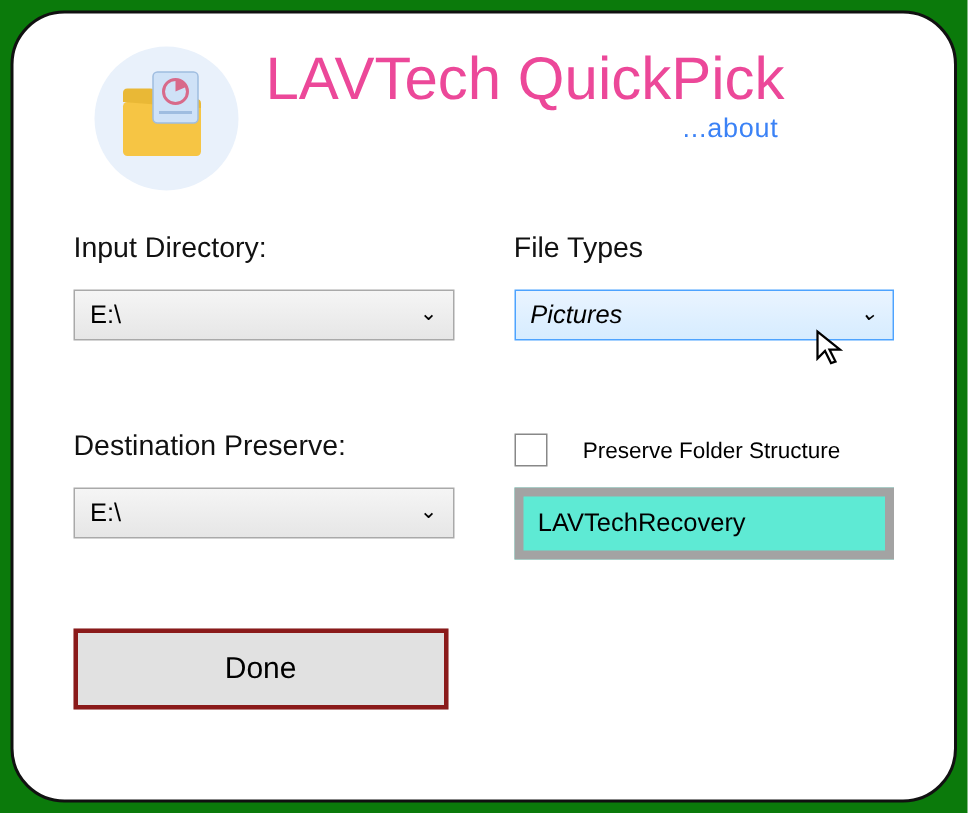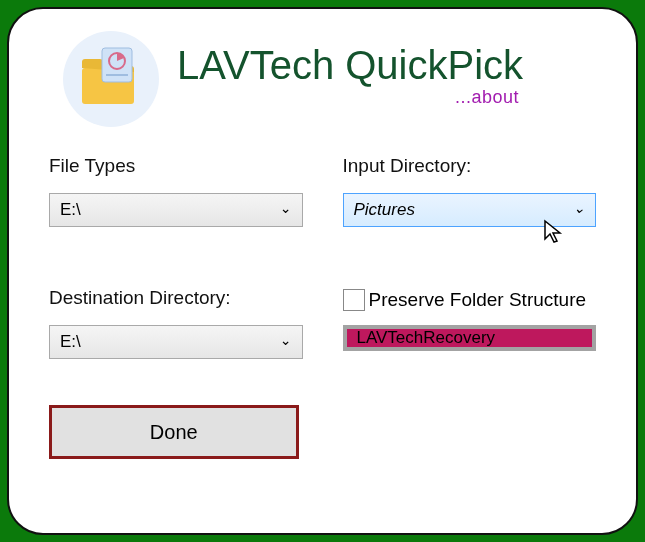--- a/index.html
+++ b/index.html
@@ -30,27 +30,26 @@
     width: 96px; height: 96px;
     border-radius: 50%;
     background: #e9f1fb;
     display: flex; align-items: center; justify-content: center;
     flex-shrink: 0;
   }
   .title-wrap { display:flex; flex-direction:column; }
   .title {
     font-size: 40px;
     font-weight: 400;
-    color: #14532d;
+    color: #ec4899;
     line-height: 1.1;
-    margin-top: 12px;
   }
   .about-link {
     align-self: flex-end;
-    color: #a21caf;
+    color: #3b82f6;
     font-size: 18px;
     cursor: pointer;
     margin-right: 4px;
     letter-spacing: 0.5px;
   }
   .form {
     margin-top: 28px;
     display: grid;
     grid-template-columns: 1fr 1fr;
     column-gap: 40px;
@@ -77,34 +76,34 @@
     position: absolute; right: 10px; top: 50%; transform: translateY(-60%);
     font-size: 14px;
   }
   .combo.highlight {
     border: 1px solid #4da3ff;
     background: linear-gradient(#eaf4ff,#d6ecff);
     font-style: italic;
   }
   .gap-row { height: 40px; }
   .check-row {
-    display: flex; align-items: center; gap: 4px;
-    font-size: 19px;
+    display: flex; align-items: center; gap: 24px;
+    font-size: 15px;
     height: 26px;
   }
   .checkbox {
     width: 22px; height: 22px;
     border: 1px solid #888;
     background: #fff;
     cursor: pointer; flex-shrink:0;
   }
   .text-input {
-    height: 26px;
-    border: 4px solid #a3a3a3;
-    background: #be185d;
+    height: 48px;
+    border: 6px solid #a3a3a3;
+    background: #5eead4;
     display: flex; align-items: center;
     padding: 0 10px;
     font-size: 17px;
   }
   .button-row {
     margin-top: 46px;
     display: grid;
     grid-template-columns: 1fr 1fr;
     column-gap: 48px;
     padding: 0 6px;
@@ -141,36 +140,36 @@
       </svg>
     </div>
     <div class="title-wrap">
       <div class="title">LAVTech QuickPick</div>
       <div class="about-link">...about</div>
     </div>
   </div>
 
   <div class="form">
 
+    <div class="field-label">Input Directory:</div>
     <div class="field-label">File Types</div>
-    <div class="field-label">Input Directory:</div>
 
     <div class="combo">
       <span>E:\</span>
       <span class="chev">⌄</span>
     </div>
     <div class="combo highlight">
       <span>Pictures</span>
       <span class="chev">⌄</span>
     </div>
 
     <div class="gap-row"></div>
     <div class="gap-row"></div>
 
-    <div class="field-label">Destination Directory:</div>
+    <div class="field-label">Destination Preserve:</div>
     <div class="check-row">
       <div class="checkbox"></div>
       <span>Preserve Folder Structure</span>
     </div>
 
     <div class="combo">
       <span>E:\</span>
       <span class="chev">⌄</span>
     </div>
     <div class="text-input">

